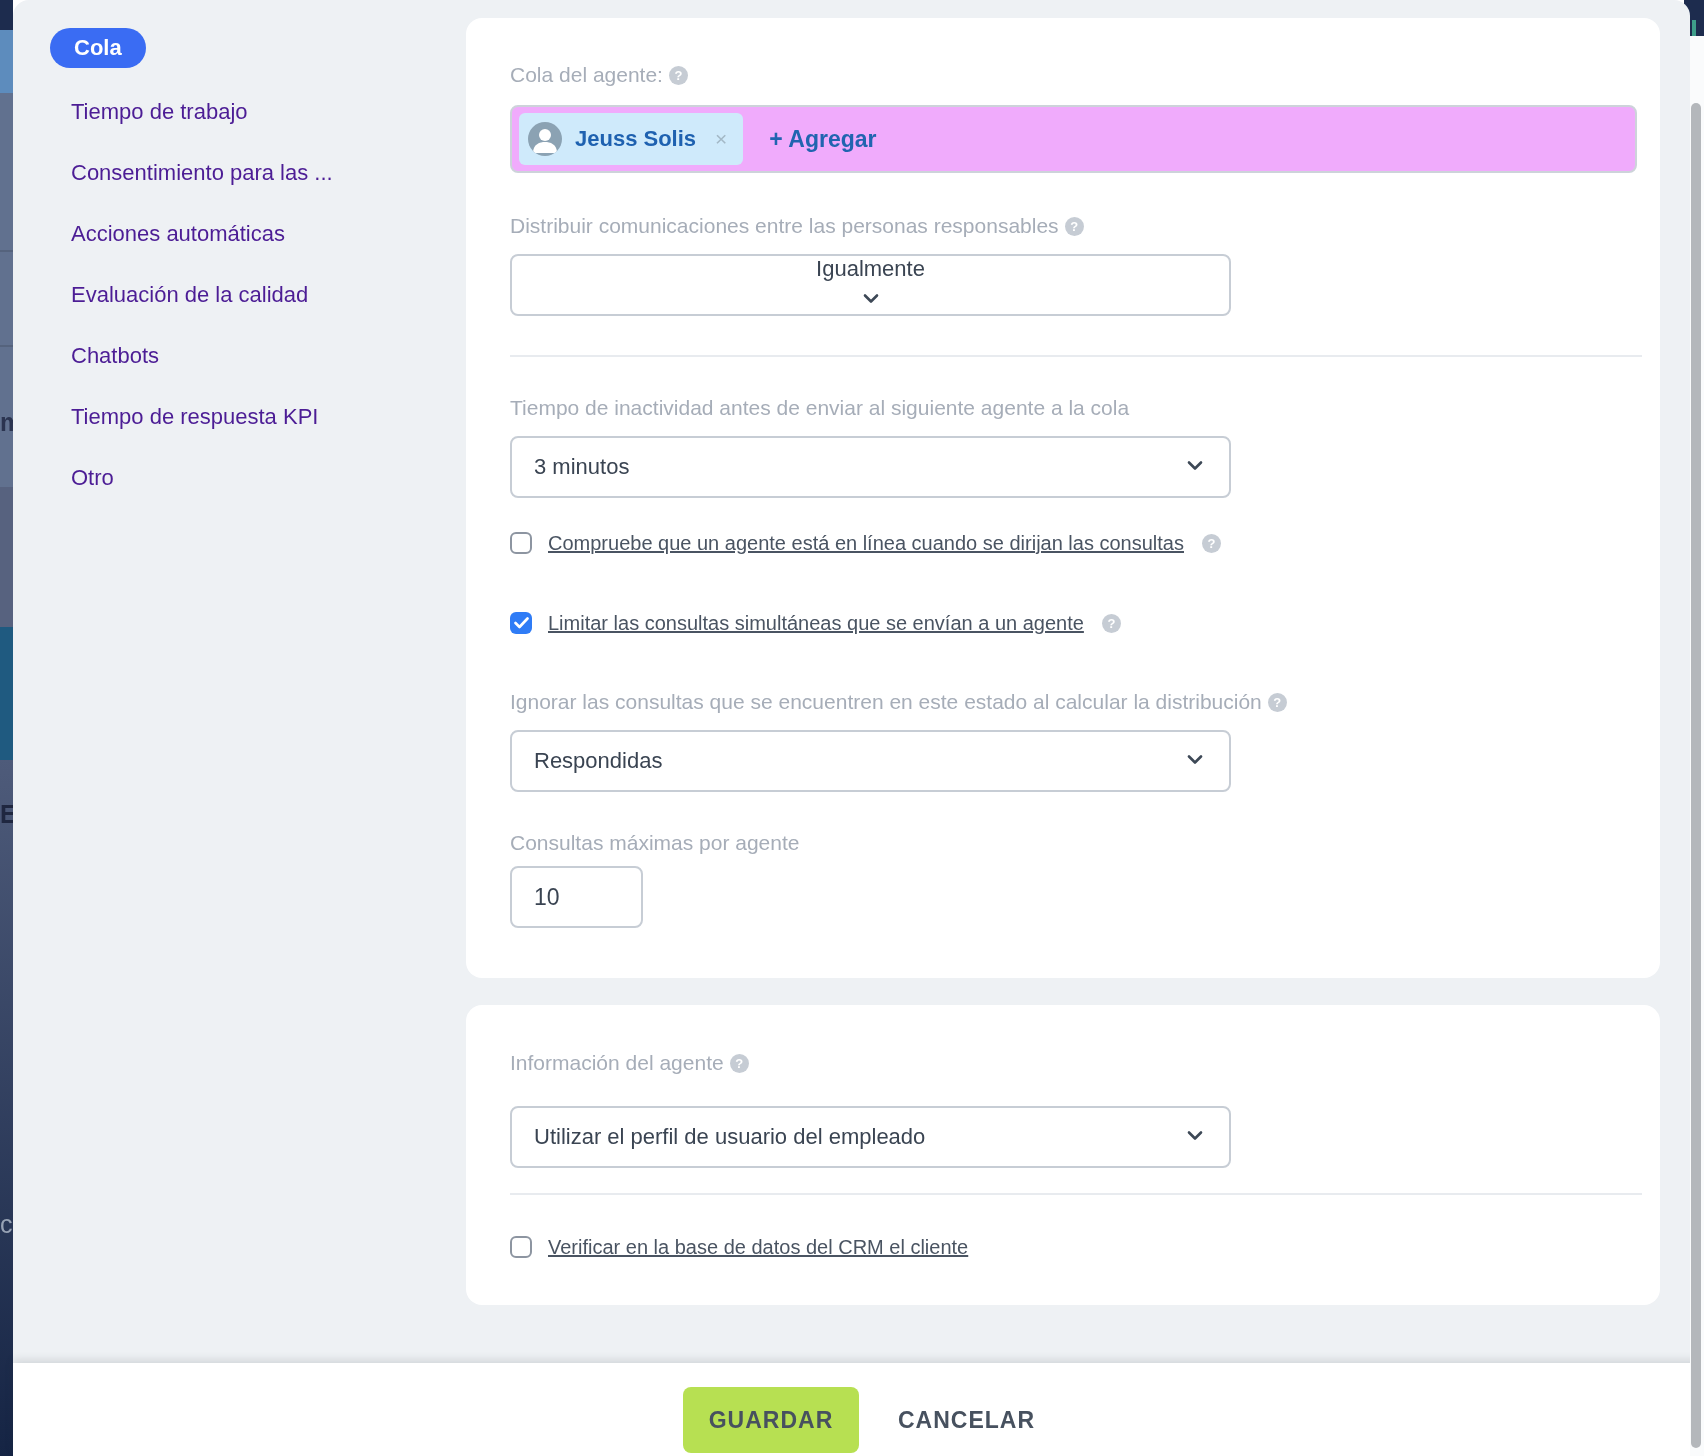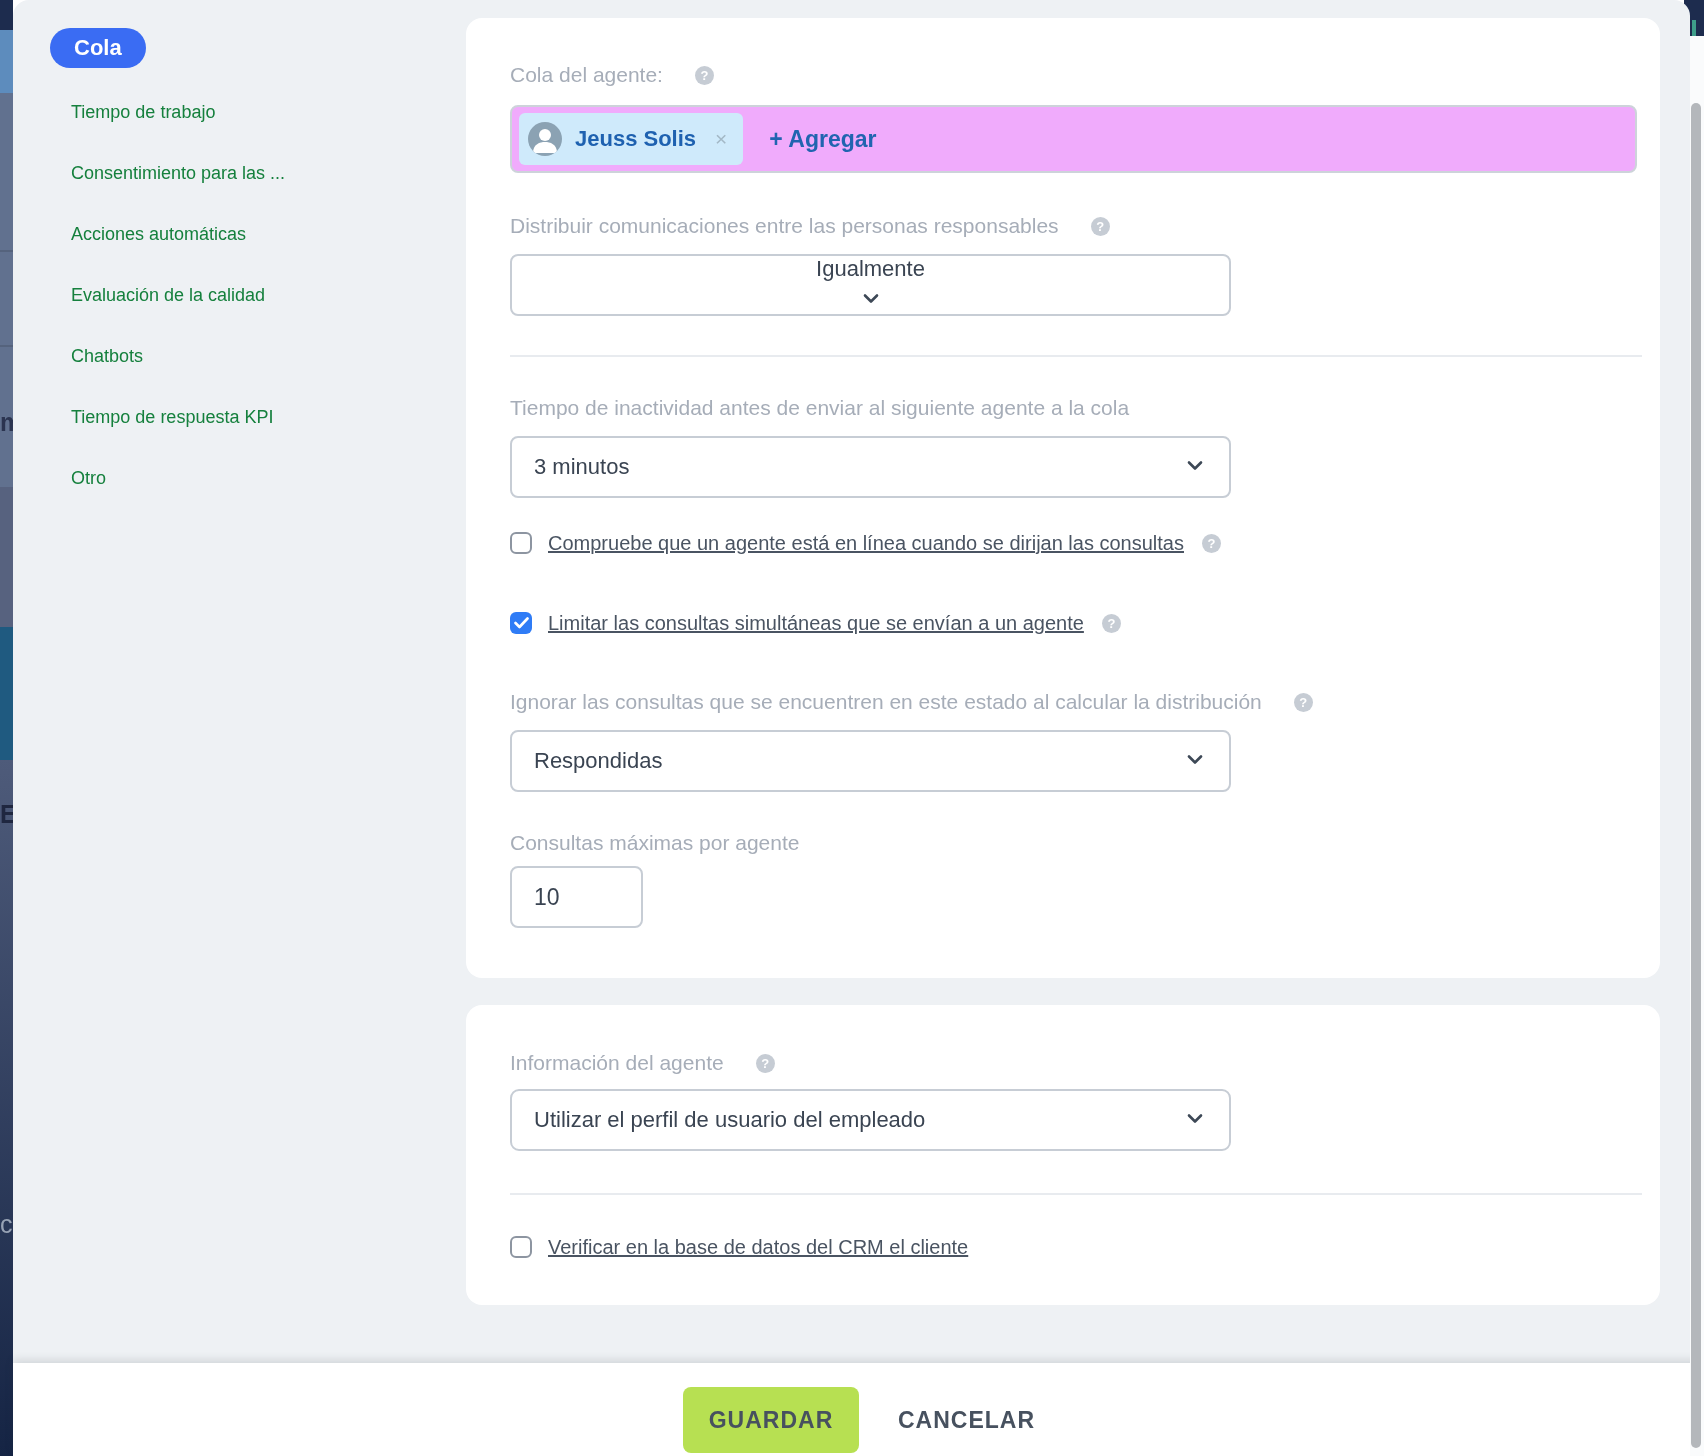--- a/index.html
+++ b/index.html
@@ -37,33 +37,33 @@
   .scroll-thumb{position:absolute;right:3px;top:103px;width:10px;height:1345px;border-radius:5px;background:#b4b7bb;z-index:5;}
 
   
   .pill{
     position:absolute;left:37px;top:28px;height:40px;min-width:92px;box-sizing:border-box;
     background:#3a6cf3;color:#ffffff;border-radius:20px;
     display:flex;align-items:center;justify-content:center;
     font-size:22px;font-weight:700;padding:0 24px;z-index:3;
   }
   .side-item{
-    position:absolute;left:58px;color:#15803d;font-size:18px;line-height:24px;
+    position:absolute;left:58px;color:#4c1d95;font-size:22px;line-height:24px;
     white-space:nowrap;z-index:3;cursor:pointer;
   }
   .si-0{top:100px;} .si-1{top:161px;} .si-2{top:222px;} .si-3{top:283px;}
   .si-4{top:344px;} .si-5{top:405px;} .si-6{top:466px;}
 
   
   .card{position:absolute;background:#ffffff;border-radius:16px;z-index:3;}
   .card1{left:453px;top:18px;width:1194px;height:960px;}
   .card2{left:453px;top:1005px;width:1194px;height:300px;}
 
   .f-label{
-    position:absolute;left:44px;display:flex;align-items:center;gap:32px;
+    position:absolute;left:44px;display:flex;align-items:center;gap:6px;
     color:#a6adb8;font-size:21px;line-height:24px;white-space:nowrap;
   }
   .help{
     width:19px;height:19px;border-radius:50%;background:#c6ccd4;flex:0 0 auto;
     display:flex;align-items:center;justify-content:center;
     color:#ffffff;font-size:13px;font-weight:700;line-height:1;
   }
   .selectbox{
     position:absolute;left:44px;width:721px;height:62px;box-sizing:border-box;
     border:2px solid #c7cdd5;border-radius:8px;background:#fff;
@@ -118,21 +118,21 @@
     color:#47515f;font-size:23px;font-weight:700;letter-spacing:1px;cursor:pointer;background:none;border:none;
     font-family:"Liberation Sans",sans-serif;
   }
 
   
   .l-queue{top:45px;} .l-distribute{top:196px;} .l-inactivity{top:378px;}
   .l-ignore{top:672px;} .l-max{top:813px;}
   .s-distribute{top:236px;flex-direction:column;} .s-inactivity{top:418px;} .s-ignore{top:712px;gap:43px;}
   .d-1{top:337px;}
   .r-online{top:514px;} .r-limit{top:594px;}
-  .l-agentinfo{top:46px;} .s-agentinfo{top:84px;border-radius:9px;} .d-2{top:188px;} .r-crm{top:231px;}
+  .l-agentinfo{top:46px;} .s-agentinfo{top:101px;} .d-2{top:188px;} .r-crm{top:231px;}
 </style>
 </head>
 <body>
 
 <div class="bg-strip">
   <div class="bg-band band-top"></div>
   <div class="bg-band band-blue"></div>
   <div class="bg-band band-slate1">
     <div class="hairline" style="top:157px"></div>
     <div class="hairline" style="top:252px"></div>

